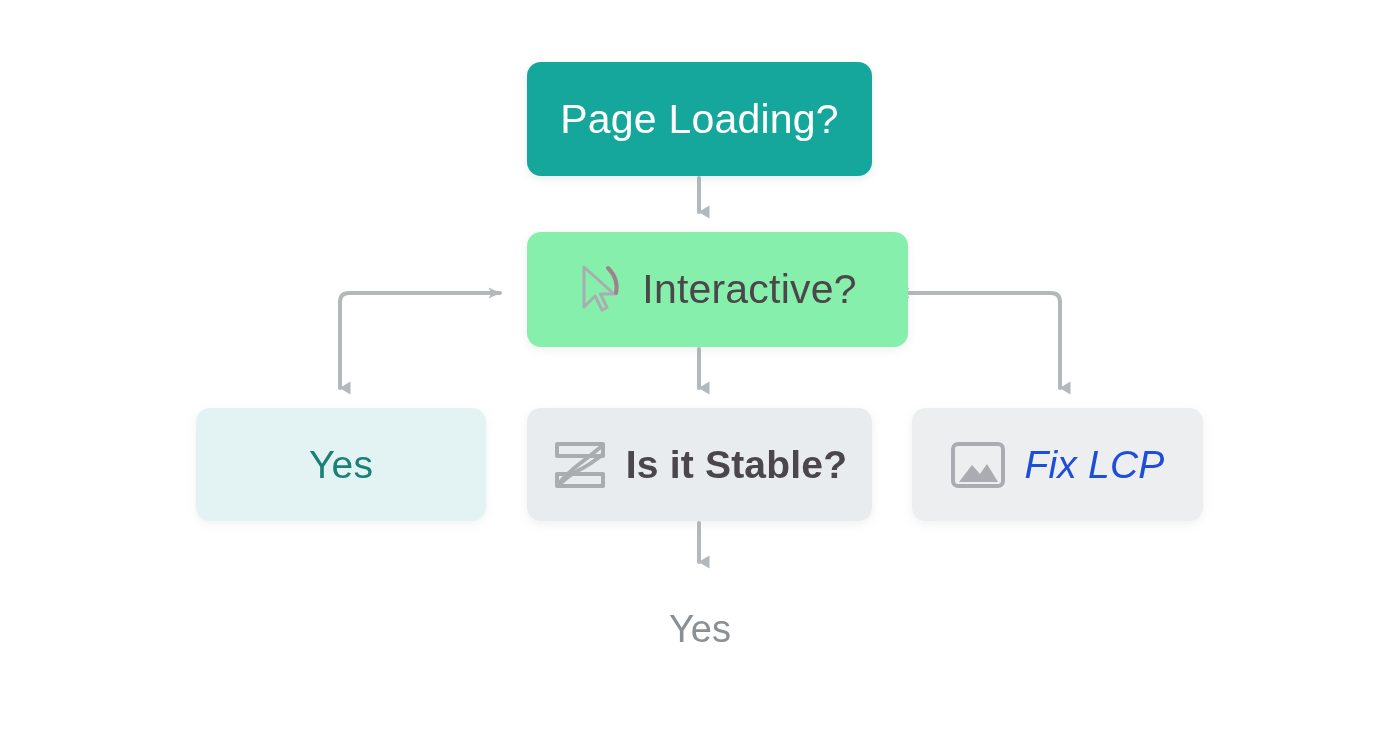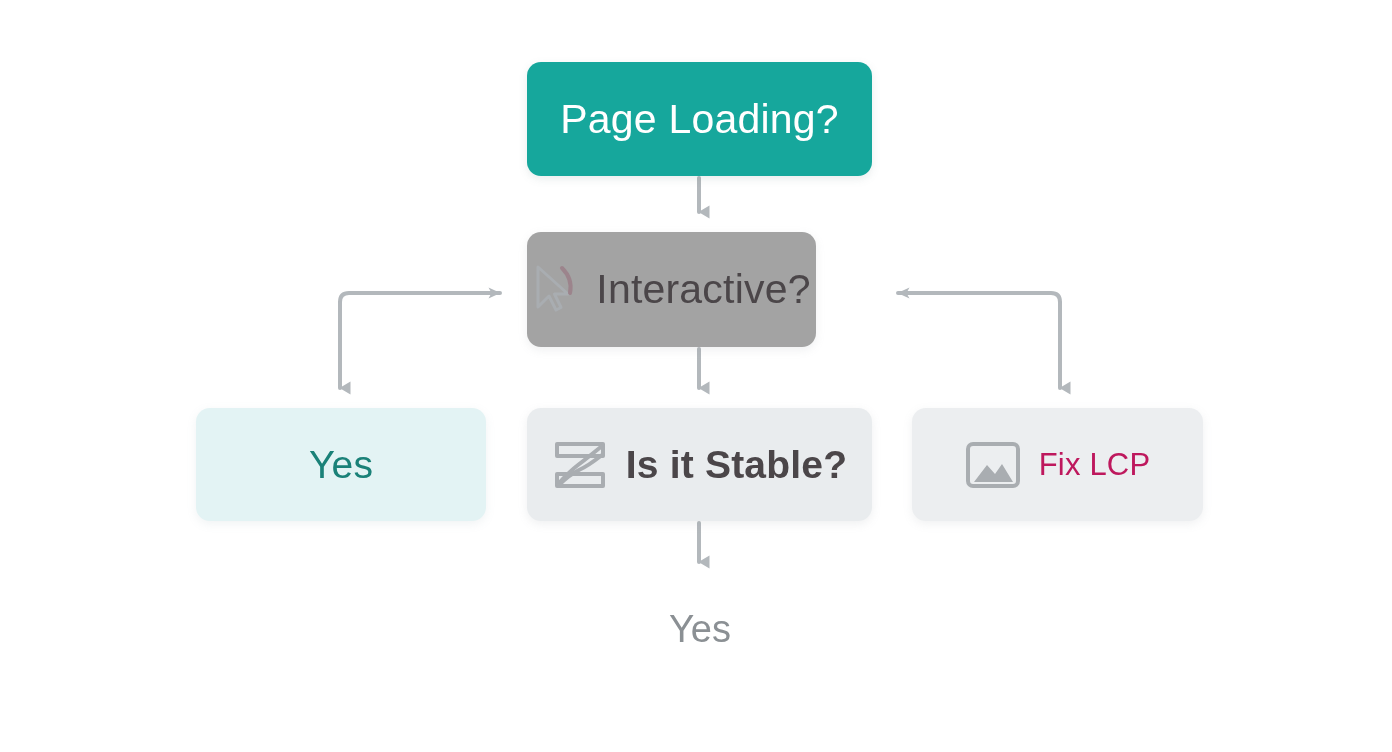--- a/index.html
+++ b/index.html
@@ -56,23 +56,23 @@
   #node-start .node-label {
     color: #ffffff;
     font-size: 41px;
     font-weight: 400;
   }
 
   
   #node-interactive {
     left: 527px;
     top: 232px;
-    width: 289px;
+    width: 381px;
     height: 115px;
-    background: #a3a3a3;
+    background: #86efac;
     box-shadow: 0 3px 10px rgba(140,150,155,0.14);
   }
   #node-interactive .node-label {
     color: #4b4649;
     font-size: 41px;
     font-weight: 400;
   }
 
   
   #node-yes {
@@ -107,23 +107,24 @@
   
   #node-fixlcp {
     left: 912px;
     top: 408px;
     width: 291px;
     height: 113px;
     background: #eceef0;
     box-shadow: 0 3px 10px rgba(140,150,155,0.13);
   }
   #node-fixlcp .node-label {
-    color: #be185d;
-    font-size: 31px;
-    font-weight: 400;
+    color: #1d4ed8;
+    font-size: 39px;
+    font-weight: 400;
+    font-style: italic;
   }
 
   
   #terminal-yes {
     position: absolute;
     left: 600px;
     top: 608px;
     width: 200px;
     text-align: center;
     color: #8b9094;

